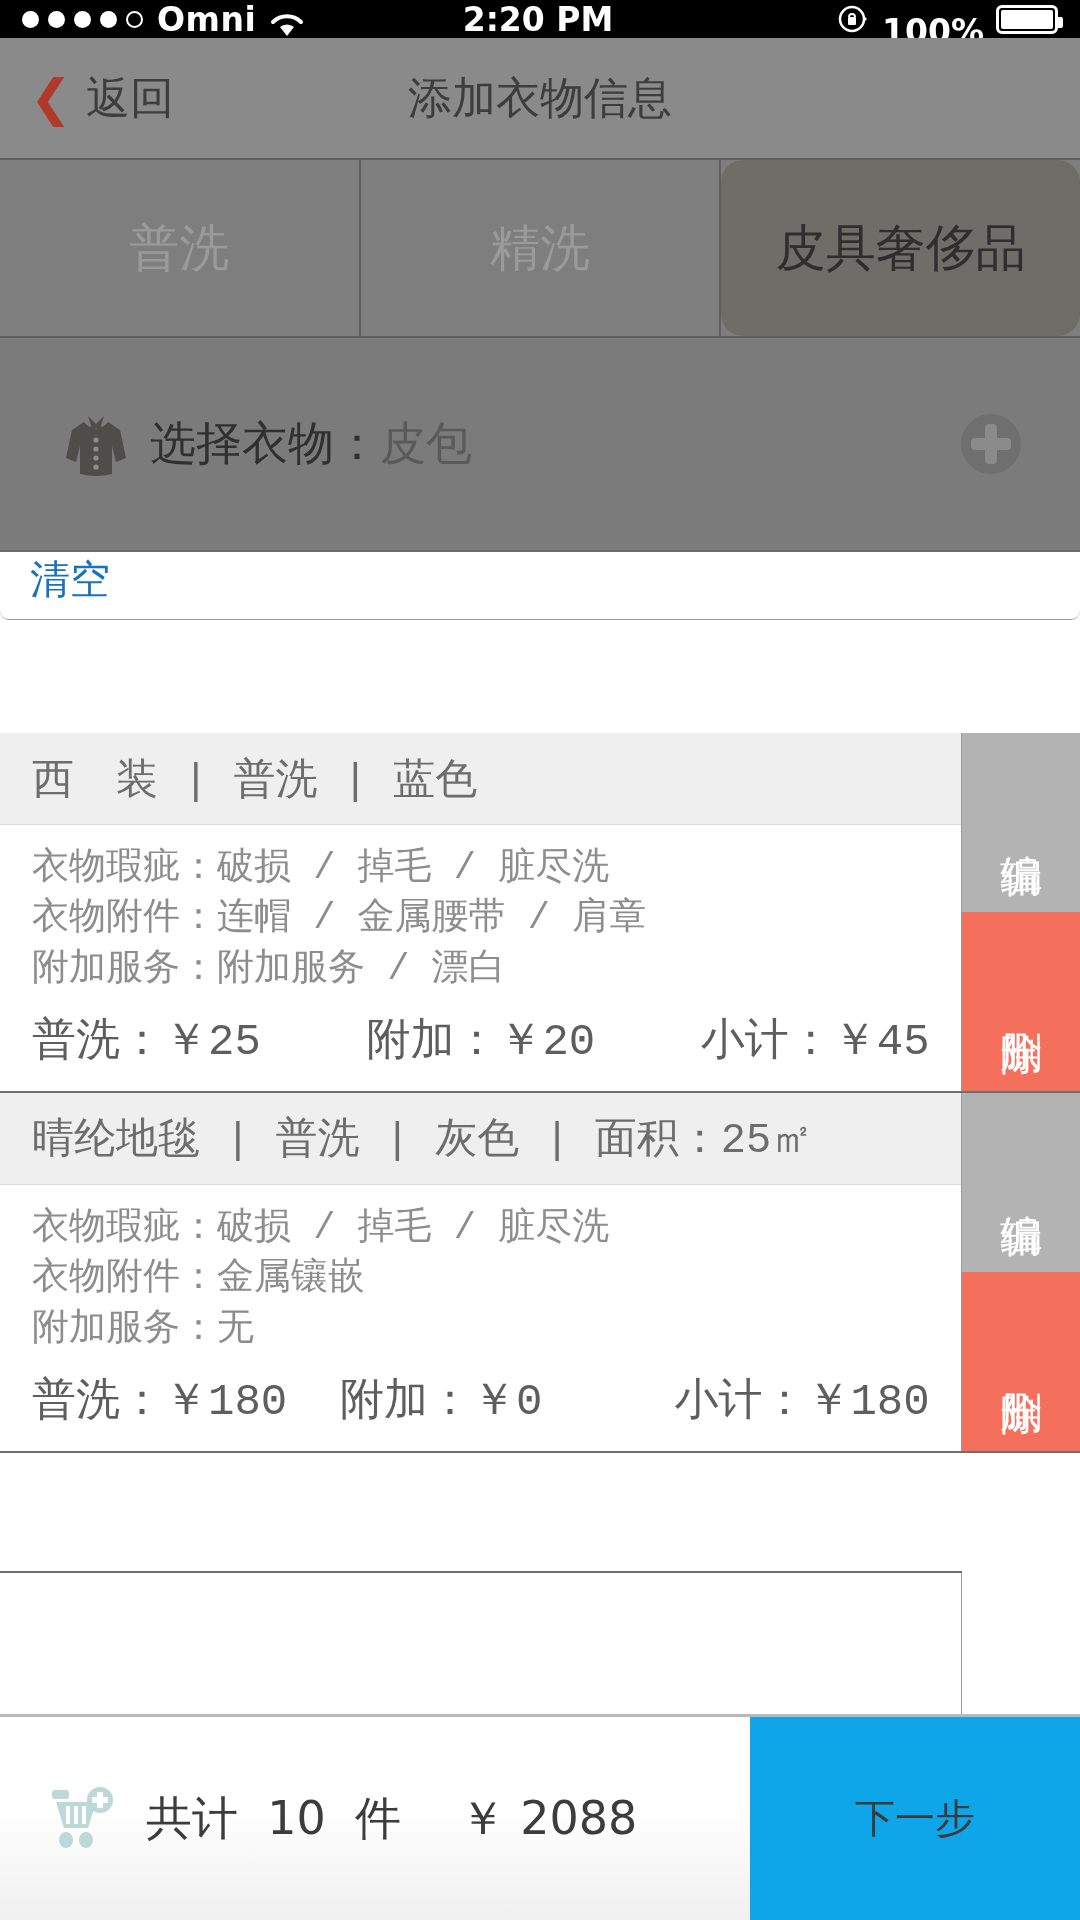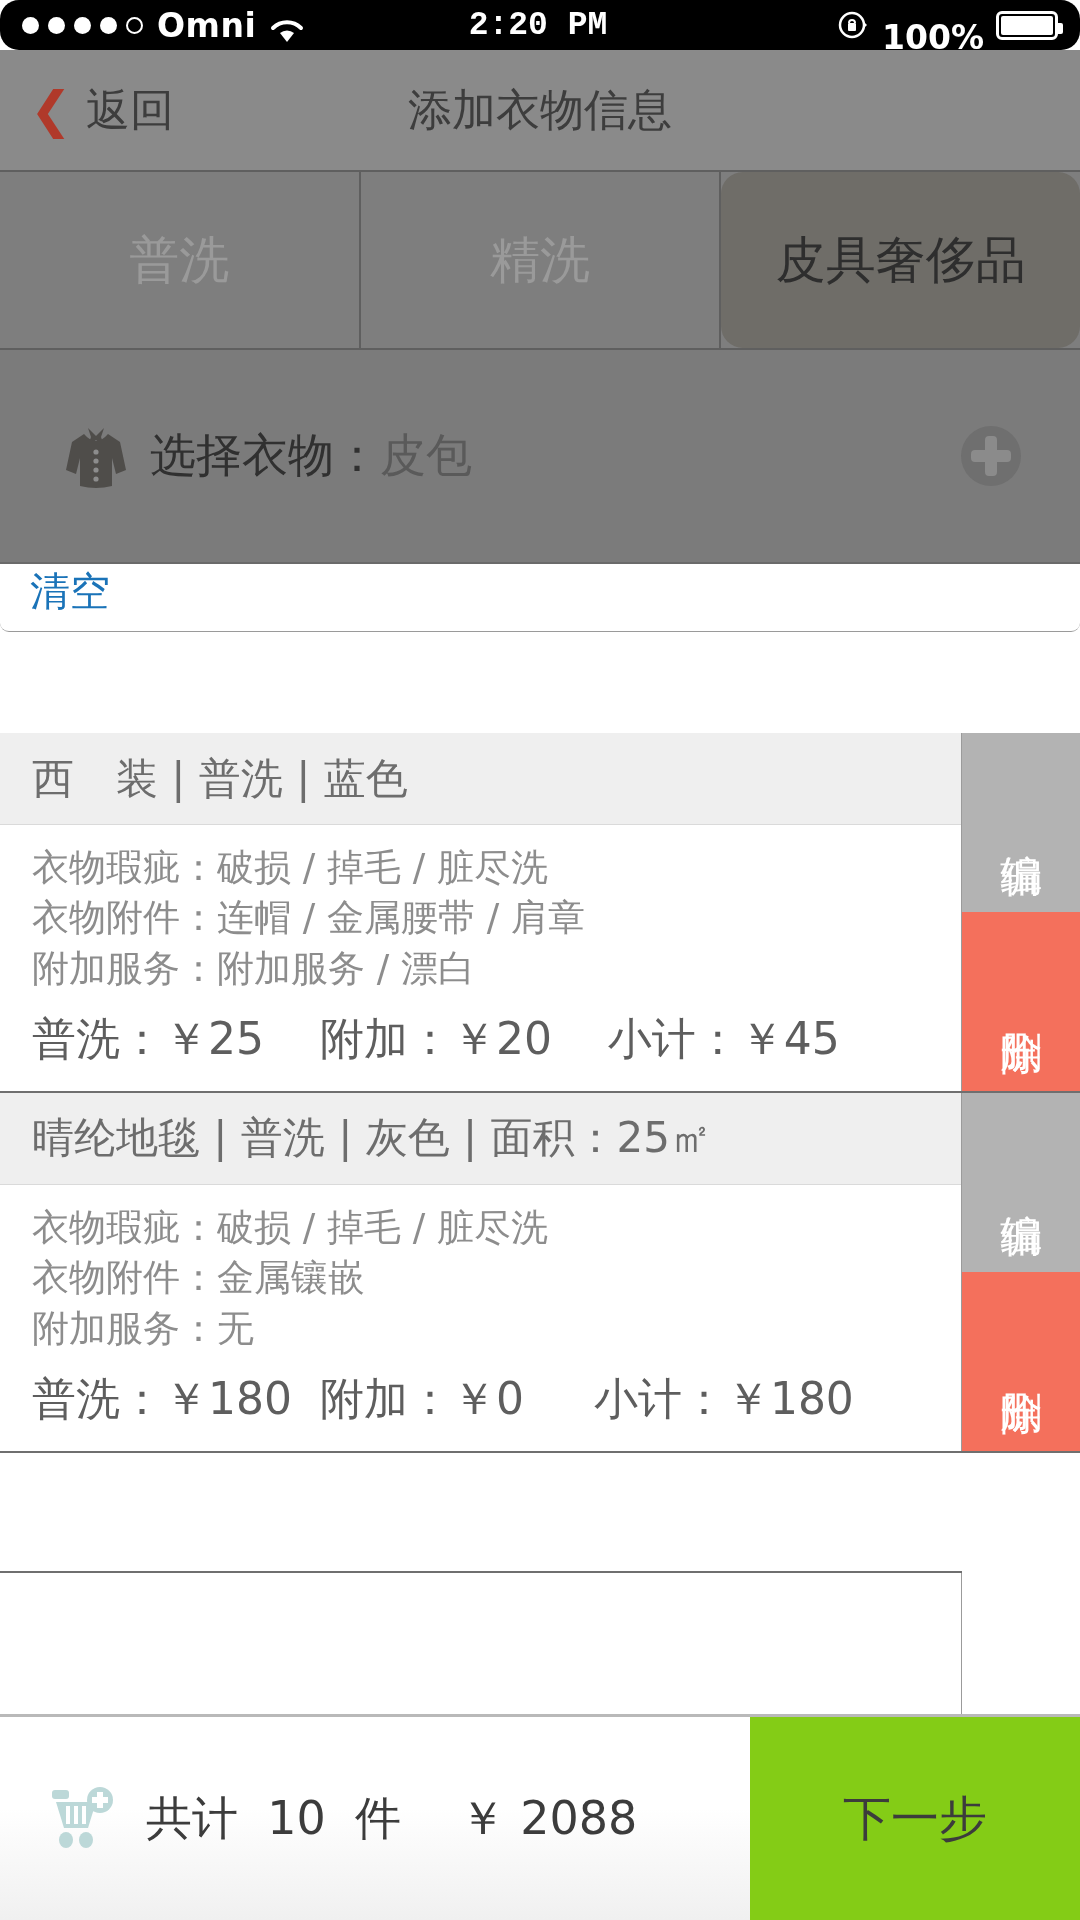--- a/index.html
+++ b/index.html
@@ -6,36 +6,35 @@
   html,body { width:1080px; height:1920px; }
   body {
     font-family: "DejaVu Sans", "Liberation Sans", sans-serif;
     background:#ffffff;
     overflow:hidden;
     position:relative;
   }
 
   
   .statusbar{
-    height:50px; background:#000; color:#fff;
+    height:38px; background:#000; color:#fff;
     display:flex; align-items:center;
     font-size:34px; font-weight:bold;
     padding:0 22px;
     position:relative;
-    border-radius:19px;
   }
   .sb-left{ display:flex; align-items:center; gap:14px; }
   .dots{ display:flex; align-items:center; gap:9px; }
   .dot{ width:17px; height:17px; border-radius:50%; background:#fff; }
   .dot.hollow{ background:transparent; border:2px solid #fff; }
   .carrier{ font-size:33px; letter-spacing:.5px; }
   .wifi{ width:34px; height:26px; position:relative; display:inline-block; }
   .sb-center{
     position:absolute; left:0; right:4px; text-align:center;
-    font-size:33px; pointer-events:none;font-family:Liberation Mono, monospace;
+    font-size:33px; pointer-events:none;
   }
   .sb-right{ margin-left:auto; display:flex; align-items:center; gap:12px; }
   .lockrot{ width:34px; height:34px; }
   .batt-pct{ font-size:33px;margin-top:24px; }
   .battery{
     width:62px; height:29px; border:3px solid #fff; border-radius:6px;
     position:relative; padding:2px;
   }
   .battery::after{
     content:""; position:absolute; right:-8px; top:9px;
@@ -98,21 +97,21 @@
     border-radius:9px;
   }
   .clear-link{ margin-left:30px; font-size:40px; color:#1a73b8; }
 
   
   .list-area{
     position:absolute; left:0; right:0; top:733px; bottom:185px;
     background:#fff; overflow:hidden;
   }
   .card{ display:flex; border-bottom:2px solid #6f6f6f; }
-  .card-main{ width:962px; background:#fff; border-right:1px solid #9b9b9b;}
+  .card-main{ width:962px; background:#fff; border-right:1px solid #9b9b9b;font-family:Liberation Mono, monospace;}
   .card-head{
     background:#efefef; height:92px;
     display:flex; align-items:center;
     font-size:42px; color:#6d6d6d;
     padding-left:32px;
     border-bottom:1px solid #dadada;
   }
   .card-body{ padding:18px 0 22px 32px; }
   .detail{
     font-size:37px; color:#8d8d8d; line-height:1.36;
@@ -143,23 +142,23 @@
     display:flex; border-top:3px solid #b9b9b9;
   }
   .total{
     flex:1; display:flex; align-items:center;
     background:linear-gradient(#ffffff 0%, #ffffff 45%, #f0f0f0 100%);
     padding-left:48px;
   }
   .cart-icon{ width:74px; height:74px; }
   .total-text{ font-size:46px; color:#3c3c3c; margin-left:24px; white-space:pre;}
   .next-btn{
-    width:330px; background:#84cc16;
+    width:330px; background:#0ea5e9;
     display:flex; align-items:center; justify-content:center;
-    font-size:48px; color:#3c3c3c;
+    font-size:40px; color:#3c3c3c;
   }
 </style>
 </head>
 <body>
 
 <div class="statusbar">
   <div class="sb-left">
     <span class="dots">
       <i class="dot"></i>
         <i class="dot"></i>

